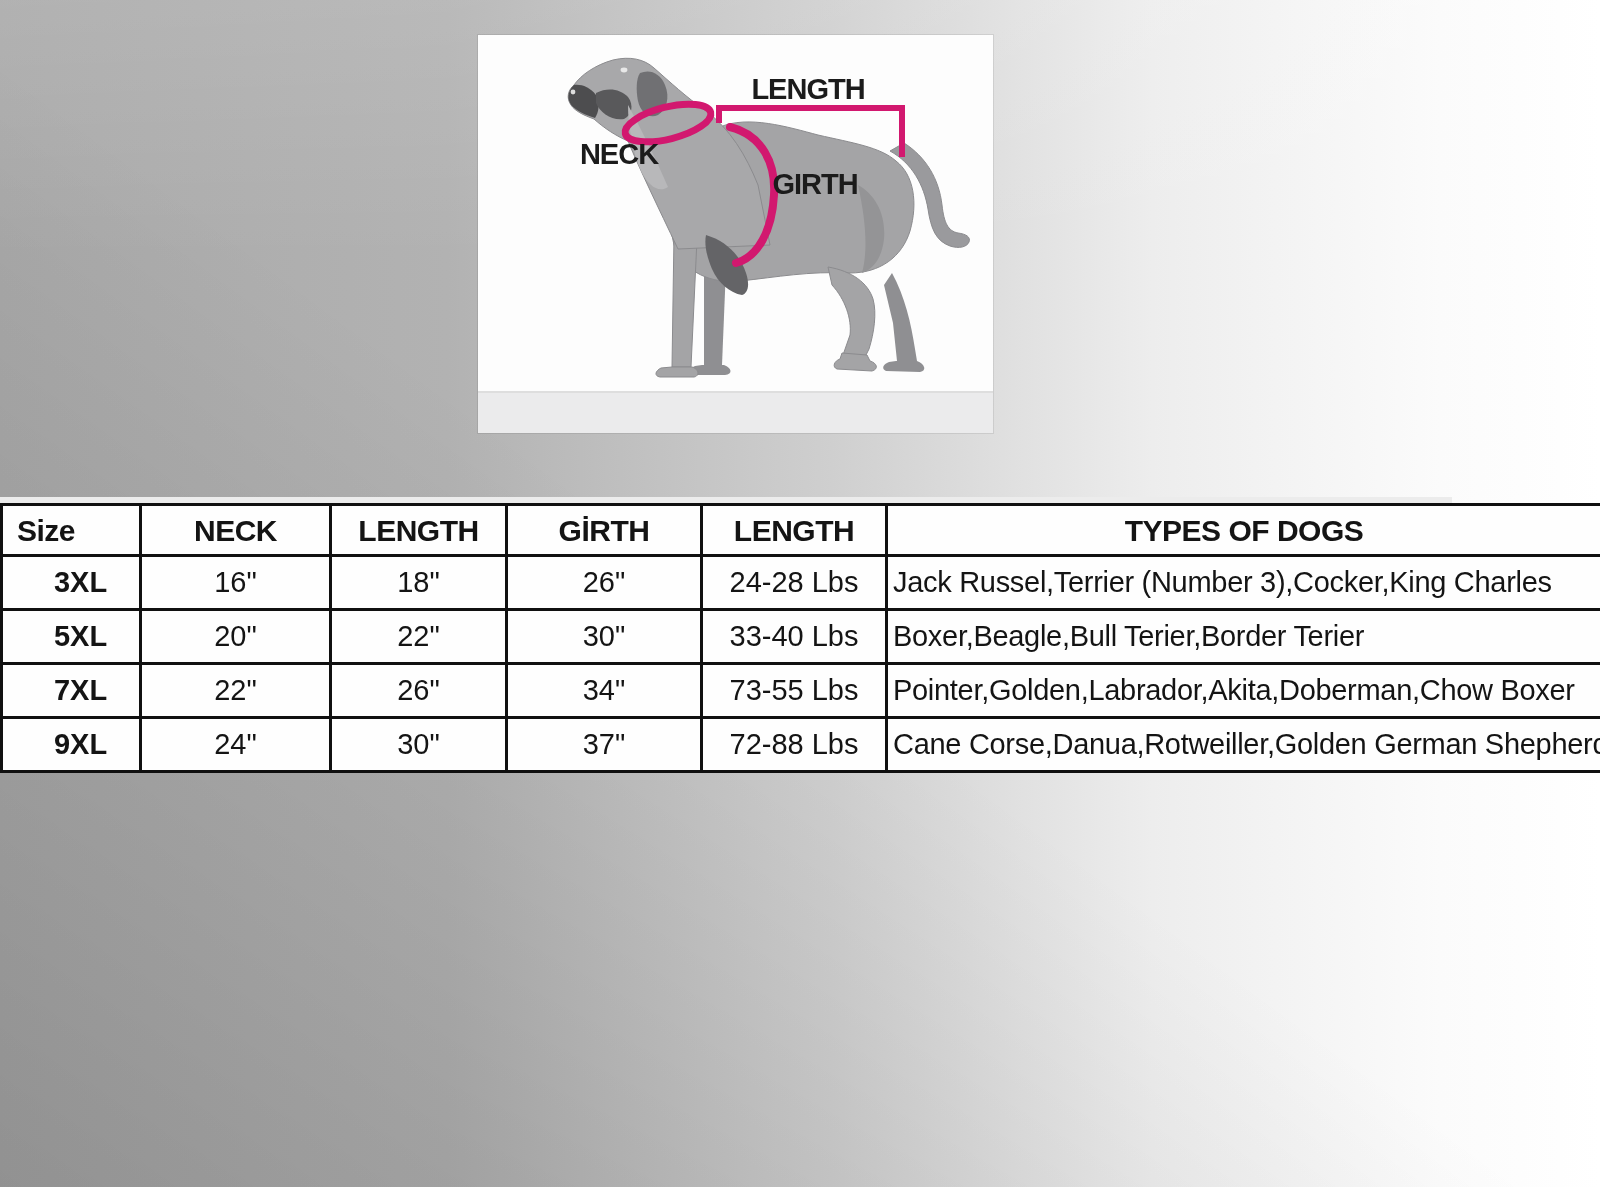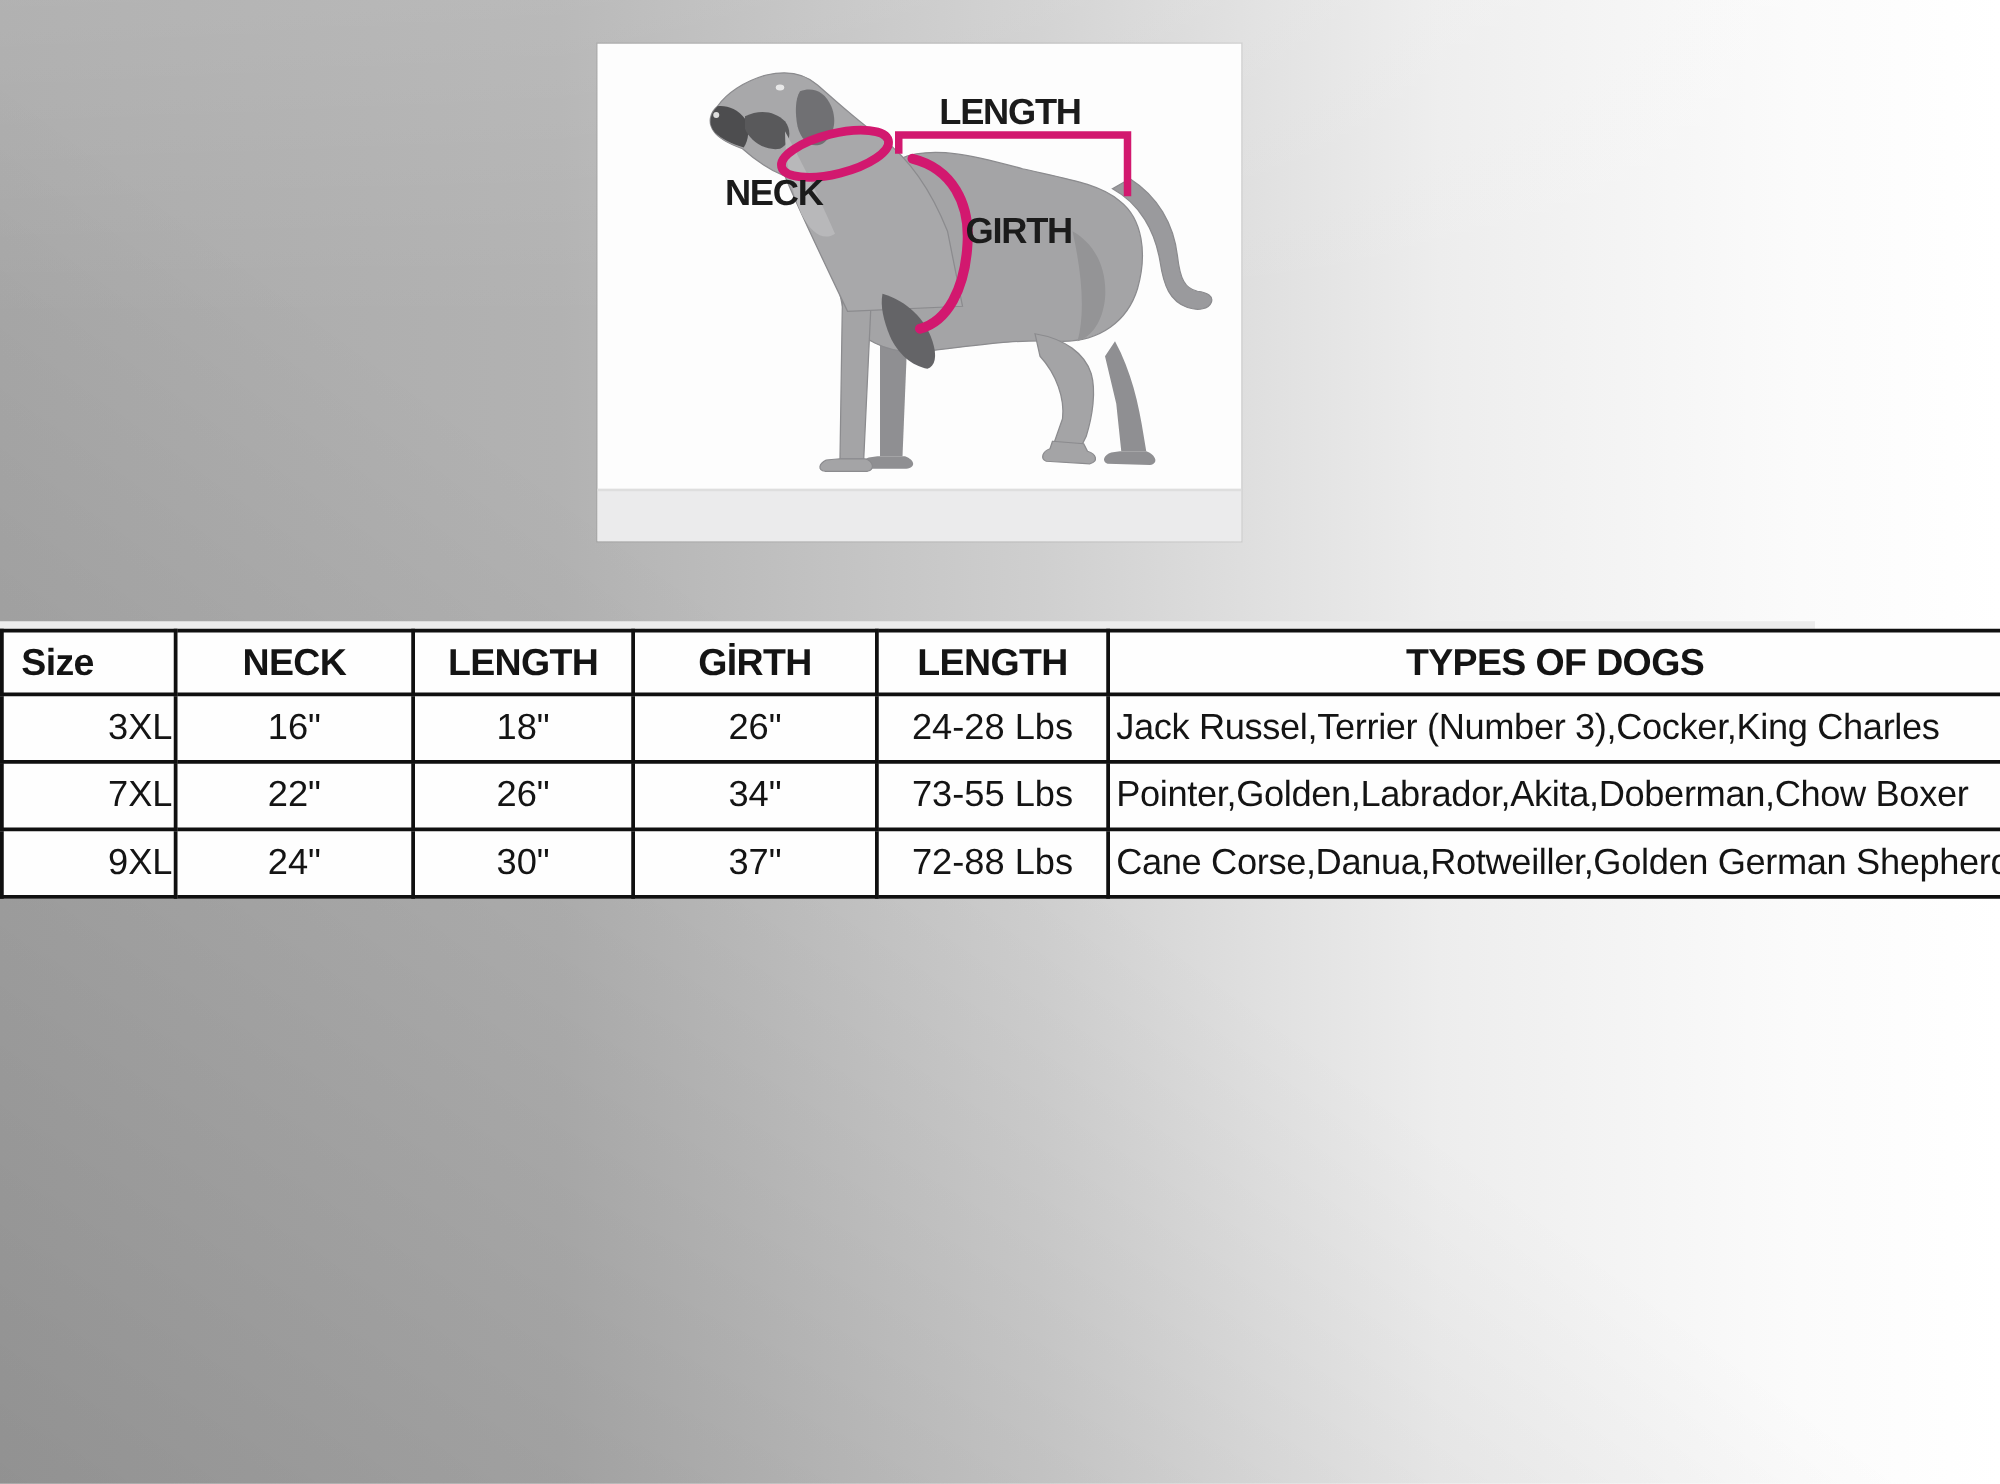--- a/index.html
+++ b/index.html
@@ -25,21 +25,21 @@
     background:#fefefe;color:#141414;
   }
   table.size-chart th, table.size-chart td{
     border:3px solid #101010;
     font-size:29px;line-height:1.1;vertical-align:middle;
     overflow:hidden;white-space:nowrap;
   }
   table.size-chart th{height:46px;font-weight:bold;font-size:30px;text-align:center;letter-spacing:-0.5px;}
   table.size-chart td{height:49px;text-align:center;}
   table.size-chart th.h-size{text-align:left;padding-left:14px;}
-  table.size-chart td.c-size{font-weight:normal;text-align:right;padding-left:20px;}
+  table.size-chart td.c-size{font-weight:bold;text-align:center;padding-left:20px;}
   table.size-chart td.c-types{text-align:left;padding-left:5px;letter-spacing:-0.3px;margin-left:28px;}
   .diagram-label{
     font-family:"Liberation Sans", sans-serif;font-weight:bold;
     letter-spacing:-1px;fill:#1b1b1b;
   }
 </style>
 </head>
 <body>
 
 <div>
@@ -114,20 +114,28 @@
       <tbody id="table-body">
           <tr>
             <td class="c-size">3XL</td>
             <td class="c-num">16"</td>
             <td class="c-num">18"</td>
             <td class="c-num">26"</td>
             <td class="c-num">24-28 Lbs</td>
             <td class="c-types">Jack Russel,Terrier (Number 3),Cocker,King Charles</td>
           </tr>
           <tr>
+            <td class="c-size">5XL</td>
+            <td class="c-num">20"</td>
+            <td class="c-num">22"</td>
+            <td class="c-num">30"</td>
+            <td class="c-num">33-40 Lbs</td>
+            <td class="c-types">Boxer,Beagle,Bull Terier,Border Terier</td>
+          </tr>
+          <tr>
             <td class="c-size">7XL</td>
             <td class="c-num">22"</td>
             <td class="c-num">26"</td>
             <td class="c-num">34"</td>
             <td class="c-num">73-55 Lbs</td>
             <td class="c-types">Pointer,Golden,Labrador,Akita,Doberman,Chow Boxer</td>
           </tr>
           <tr>
             <td class="c-size">9XL</td>
             <td class="c-num">24"</td>

